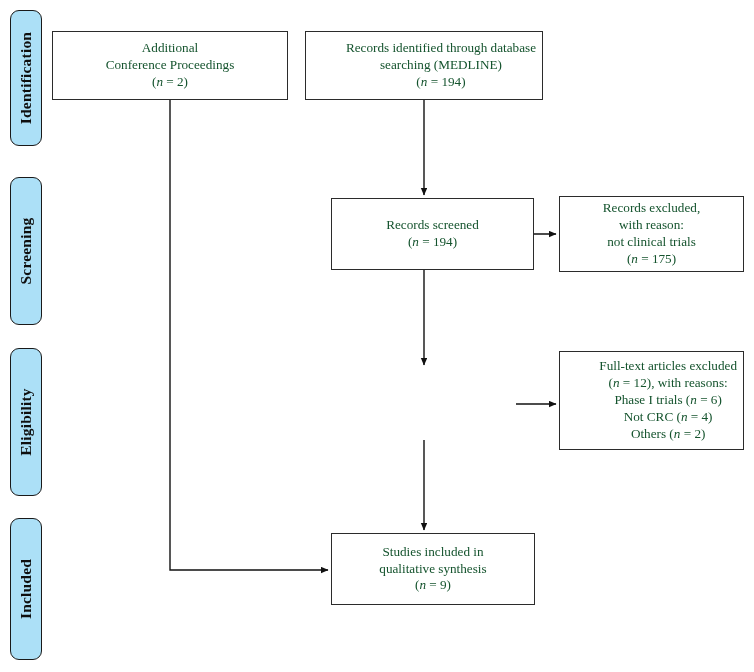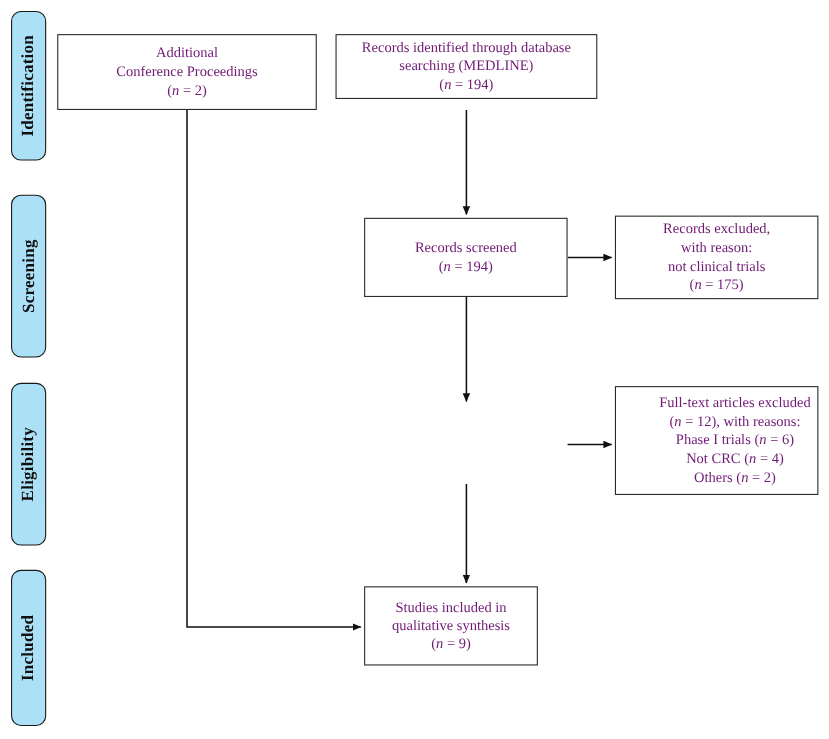--- a/index.html
+++ b/index.html
@@ -53,21 +53,21 @@
     border: 1.5px solid #2b2b2b;
     display: flex;
     align-items: center;
     justify-content: center;
     text-align: center;
   }
   .flow-box .box-text {
     font-family: "Liberation Serif", "DejaVu Serif", serif;
     font-size: 13.2px;
     line-height: 1.28;
-    color: #701a75;
+    color: #14532d;
     padding: 0 6px;
     white-space: pre-line;
   }
   .flow-box .box-text i {
     font-style: italic;
   }
 </style>
 </head>
 <body>
 
@@ -108,46 +108,46 @@
   <div class="stage-pill" style="left:10px; top:518px; width:32px; height:142px;">
     <span class="stage-text">Included</span>
   </div>
 
   <div class="flow-box" style="left:52px; top:31px; width:236px; height:69px;">
     <span class="box-text">Additional
 Conference Proceedings
 (<i>n</i> = 2)</span>
   </div>
 
-  <div class="flow-box" style="left:305px; top:31px; width:238px; height:59px;">
+  <div class="flow-box" style="left:305px; top:31px; width:238px; height:69px;justify-content:flex-end;">
     <span class="box-text">Records identified through database
 searching (MEDLINE)
 (<i>n</i> = 194)</span>
   </div>
 
-  <div class="flow-box" style="left:331px; top:198px; width:185px; height:72px;">
+  <div class="flow-box" style="left:331px; top:198px; width:203px; height:72px;">
     <span class="box-text">Records screened
 (<i>n</i> = 194)</span>
   </div>
 
   <div class="flow-box" style="left:559px; top:196px; width:185px; height:76px;">
     <span class="box-text">Records excluded,
 with reason:
 not clinical trials
 (<i>n</i> = 175)</span>
   </div>
 
 
   <div class="flow-box" style="left:559px; top:351px; width:185px; height:99px;justify-content:flex-end;">
     <span class="box-text">Full-text articles excluded
 (<i>n</i> = 12), with reasons:
 Phase I trials (<i>n</i> = 6)
 Not CRC (<i>n</i> = 4)
 Others (<i>n</i> = 2)</span>
   </div>
 
-  <div class="flow-box" style="left:331px; top:533px; width:158px; height:72px;align-items:center;">
+  <div class="flow-box" style="left:331px; top:533px; width:204px; height:72px;align-items:center;">
     <span class="box-text">Studies included in
 qualitative synthesis
 (<i>n</i> = 9)</span>
   </div>
 
 </div>
 
 </body></html>

